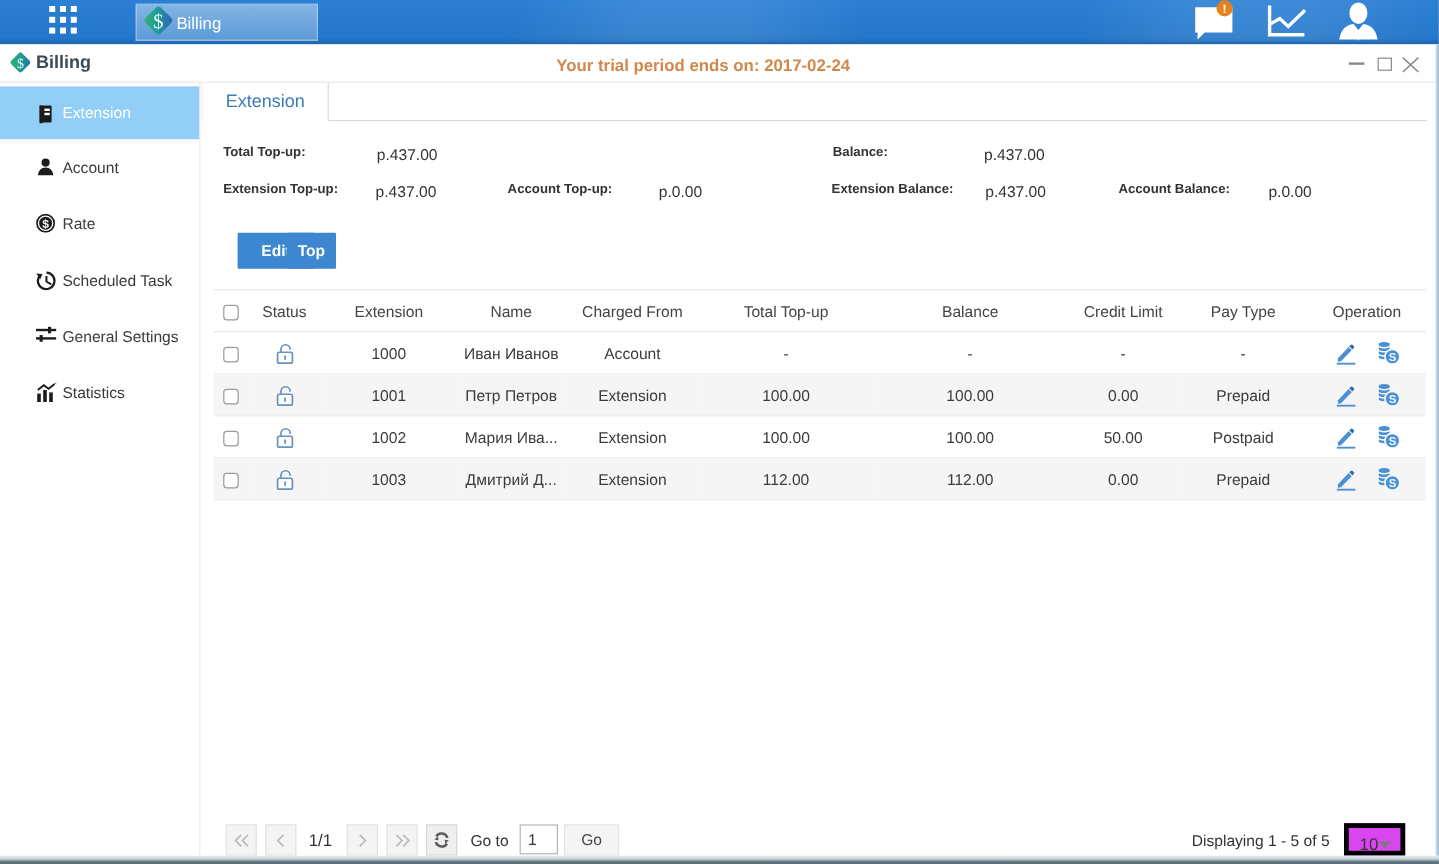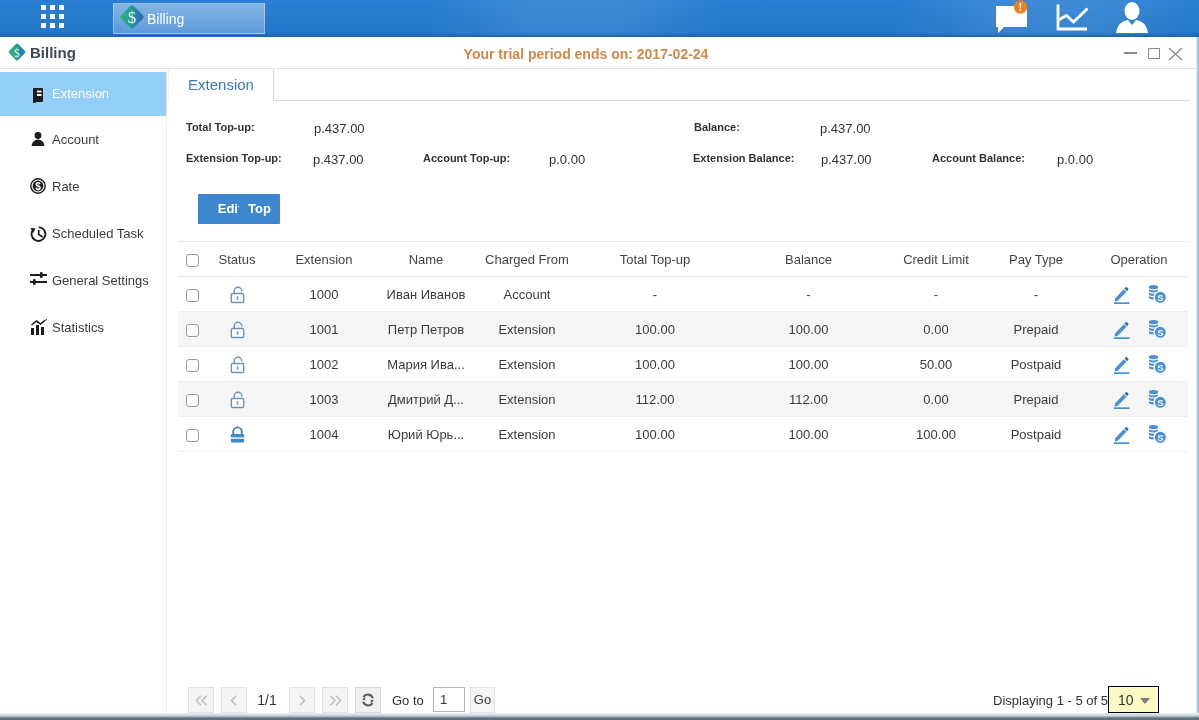--- a/index.html
+++ b/index.html
@@ -40,23 +40,23 @@
 table.grid th { font-weight:normal; color:#444; height:35px; border-top:1px solid #e7e7e7; border-bottom:1px solid #e7e7e7; text-align:center; }
 table.grid td { height:35px; border-bottom:1px solid #efefef; text-align:center; }
 tr.alt td { background:#f5f5f5; }
 .cb { display:inline-block; width:13px; height:13px; border:1px solid #9a9a9a; border-radius:3px; background:#fff; vertical-align:middle; }
 td .icn { vertical-align:middle; }
 
 .pager { position:absolute; left:0; top:613px; width:1031px; height:40px; font-size:13px; color:#333; }
 .pbtn { position:absolute; top:5px; width:26px; height:26px; background:#f4f4f4; border:1px solid #e2e2e2; display:flex; align-items:center; justify-content:center; }
 .ptext { position:absolute; top:11px; }
 .goinput { position:absolute; left:265px; top:5px; width:32px; height:25px; border:1px solid #b5b5b5; font-size:13px; text-align:left; padding-left:6px; line-height:23px; background:#fff; color:#333;}
-.gobtn { position:absolute; left:302px; top:5px; width:25px; height:26px; background:#f5f5f5; border:1px solid #e3e3e3; text-align:center; line-height:24px; color:#444; }
+.gobtn { position:absolute; left:302px; top:5px; width:46px; height:26px; background:#f5f5f5; border:1px solid #e3e3e3; text-align:center; line-height:24px; color:#444; }
 .disp { position:absolute; top:11px; right:91px; }
-.pgsel { position:absolute; top:4px; right:40px; width:51px; height:27px; border:1px solid #000000; background:#fef9c3; }
+.pgsel { position:absolute; top:4px; right:28px; width:51px; height:27px; border:4px solid #000000; background:#d946ef; }
 .pgsel .n { position:absolute; left:9px; top:5px; font-size:14px; color:#333; }
 .pgsel .tri { position:absolute; right:8px; top:11px; width:0; height:0; border-left:5px solid transparent; border-right:5px solid transparent; border-top:6px solid #7b7b7b; }
 
 .bottombar { position:absolute; left:0; top:713px; width:1199px; height:7px; background:linear-gradient(180deg,#eaf2f7 0%,#c3d2da 40%,#5d6f79 75%,#5d6f79 100%); }
 .rightedge { position:absolute; left:1196px; top:37px; width:3px; height:683px; background:linear-gradient(90deg,#e8f2f8,#8fb0c6); }
 </style>
 </head>
 <body>
 <svg width="0" height="0" style="position:absolute">
   <defs>
@@ -320,38 +320,20 @@
           <td>112.00</td>
           <td>112.00</td>
           <td>0.00</td>
           <td>Prepaid</td>
       <td><svg class="icn" width="20" height="20" viewBox="0 0 20 20" style="margin-right:14px">
               <use href="#pencil"></use>
             </svg><svg class="icn" width="21" height="20" viewBox="0 0 21 20">
               <use href="#coins"></use>
             </svg></td>
     </tr>
-    <tr>
-      <td><span class="cb"></span></td>
-          <td><svg class="icn" width="19" height="19" viewBox="0 0 20 20">
-              <use href="#lkclosed"></use>
-            </svg></td>
-      <td>1004</td>
-          <td>Юрий Юрь...</td>
-          <td>Extension</td>
-          <td>100.00</td>
-          <td>100.00</td>
-          <td>100.00</td>
-          <td>Postpaid</td>
-      <td><svg class="icn" width="20" height="20" viewBox="0 0 20 20" style="margin-right:14px">
-              <use href="#pencil"></use>
-            </svg><svg class="icn" width="21" height="20" viewBox="0 0 21 20">
-              <use href="#coins"></use>
-            </svg></td>
-    </tr>
   </tbody>
     </table>
 
   <div class="pager">
     <div class="pbtn" style="left:20px">
         <svg width="13" height="11" viewBox="0 0 13 11">
           <path d="M6 0.8 L1.3 5.5 L6 10.2 M11.7 0.8 L7 5.5 L11.7 10.2" stroke="#bdbdbd" stroke-width="1.5" fill="none"></path>
         </svg>
       </div>
     <div class="pbtn" style="left:53px">

